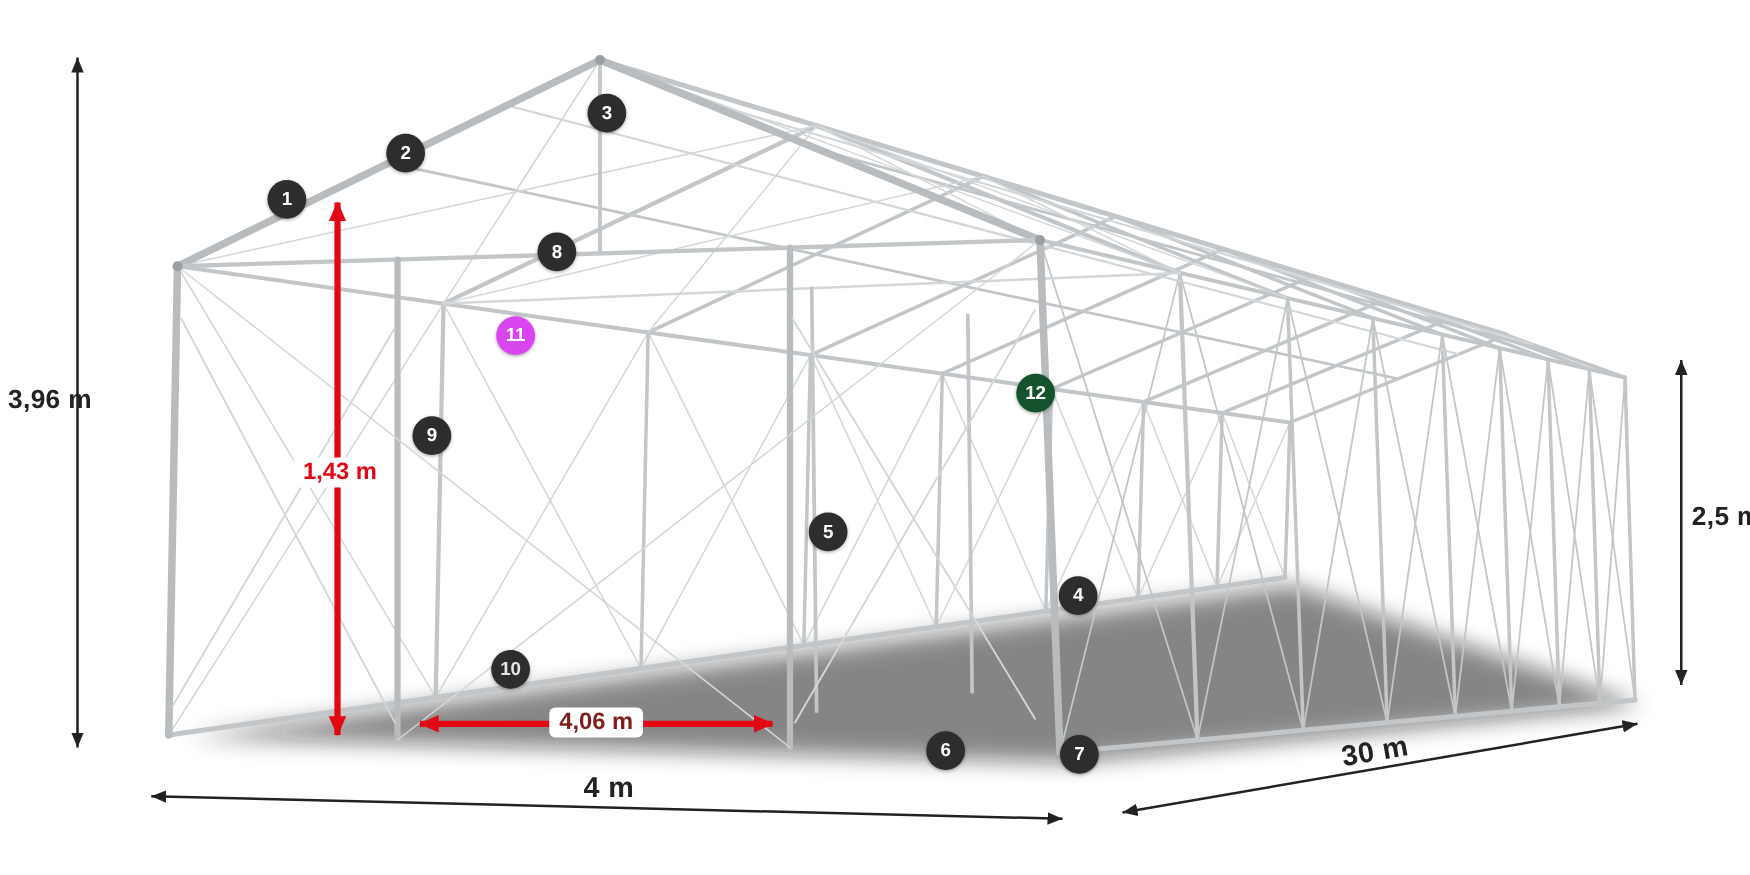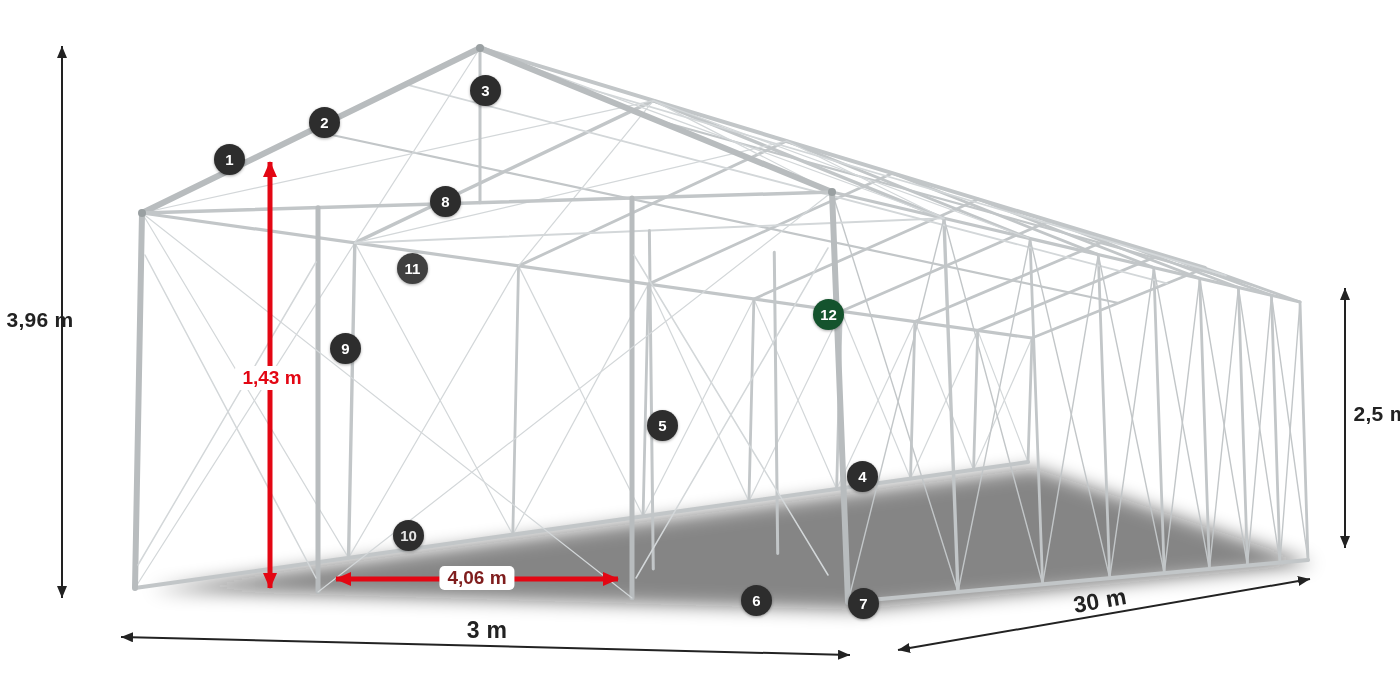--- a/index.html
+++ b/index.html
@@ -118,32 +118,32 @@
       <line x1="1345" y1="288" x2="1345" y2="548" marker-start="url(#ad)" marker-end="url(#ad)" stroke="#222222"></line>
       <line x1="121" y1="637" x2="850" y2="655" marker-start="url(#ad)" marker-end="url(#ad)" stroke="#222222"></line>
       <line x1="898" y1="650" x2="1310" y2="579" marker-start="url(#ad)" marker-end="url(#ad)" stroke="#222222"></line>
       <line class="red-line" x1="270" y1="162" x2="270" y2="588" stroke-width="5" marker-start="url(#ar)" marker-end="url(#ar)" stroke="#e30613"></line>
       <line class="red-line" x1="336" y1="579" x2="618" y2="579" stroke-width="5" marker-start="url(#ar)" marker-end="url(#ar)" stroke="#e30613"></line>
     </g>
   </svg>
 
   <div class="dim-label" style="left: 40px; top: 320px; color: rgb(34, 34, 34);">3,96 m</div>
   <div class="dim-label" style="left: 1381px; top: 414px; color: rgb(34, 34, 34);">2,5 m</div>
-  <div class="dim-label big" style="left: 487px; top: 630px; color: rgb(34, 34, 34);">3 m</div>
+  <div class="dim-label big" style="left: 487px; top: 630px; color: rgb(34, 34, 34);">4 m</div>
   <div class="dim-label big rot" style="left: 1100px; top: 601px; color: rgb(34, 34, 34);">30 m</div>
   <div class="red-pill" style="left: 272px; top: 378px; color: rgb(227, 6, 19);">1,43 m</div>
   <div class="red-pill" style="left: 477px; top: 578px; color: #7f1d1d;">4,06 m</div>
 
   <div id="callouts">
       <div class="callout" style="left: 214px; top: 144px; background: rgb(45, 45, 45); color: rgb(255, 255, 255);">1</div>
       <div class="callout" style="left: 309px; top: 107px; background: rgb(45, 45, 45); color: rgb(255, 255, 255);">2</div>
       <div class="callout" style="left: 470px; top: 75px; background: rgb(45, 45, 45); color: rgb(255, 255, 255);">3</div>
       <div class="callout" style="left: 847px; top: 461px; background: rgb(45, 45, 45); color: rgb(255, 255, 255);">4</div>
       <div class="callout" style="left: 647px; top: 410px; background: rgb(45, 45, 45); color: rgb(255, 255, 255);">5</div>
       <div class="callout" style="left: 741px; top: 585px; background: rgb(45, 45, 45); color: rgb(255, 255, 255);">6</div>
       <div class="callout" style="left: 848px; top: 588px; background: rgb(45, 45, 45); color: rgb(255, 255, 255);">7</div>
       <div class="callout" style="left: 430px; top: 186px; background: rgb(45, 45, 45); color: rgb(255, 255, 255);">8</div>
       <div class="callout" style="left: 330px; top: 333px; background: rgb(45, 45, 45); color: rgb(255, 255, 255);">9</div>
       <div class="callout" style="left: 393px; top: 520px; background: rgb(45, 45, 45); color: #e5e5e5;">10</div>
-      <div class="callout" style="left: 397px; top: 253px; background: #404040; color: rgb(255, 255, 255);">11</div>
+      <div class="callout" style="left: 397px; top: 253px; background: #d946ef; color: rgb(255, 255, 255);">11</div>
       <div class="callout" style="left: 813px; top: 299px; background: #14532d; color: rgb(255, 255, 255);">12</div>
     </div>
 </div>
 
 </body></html>

